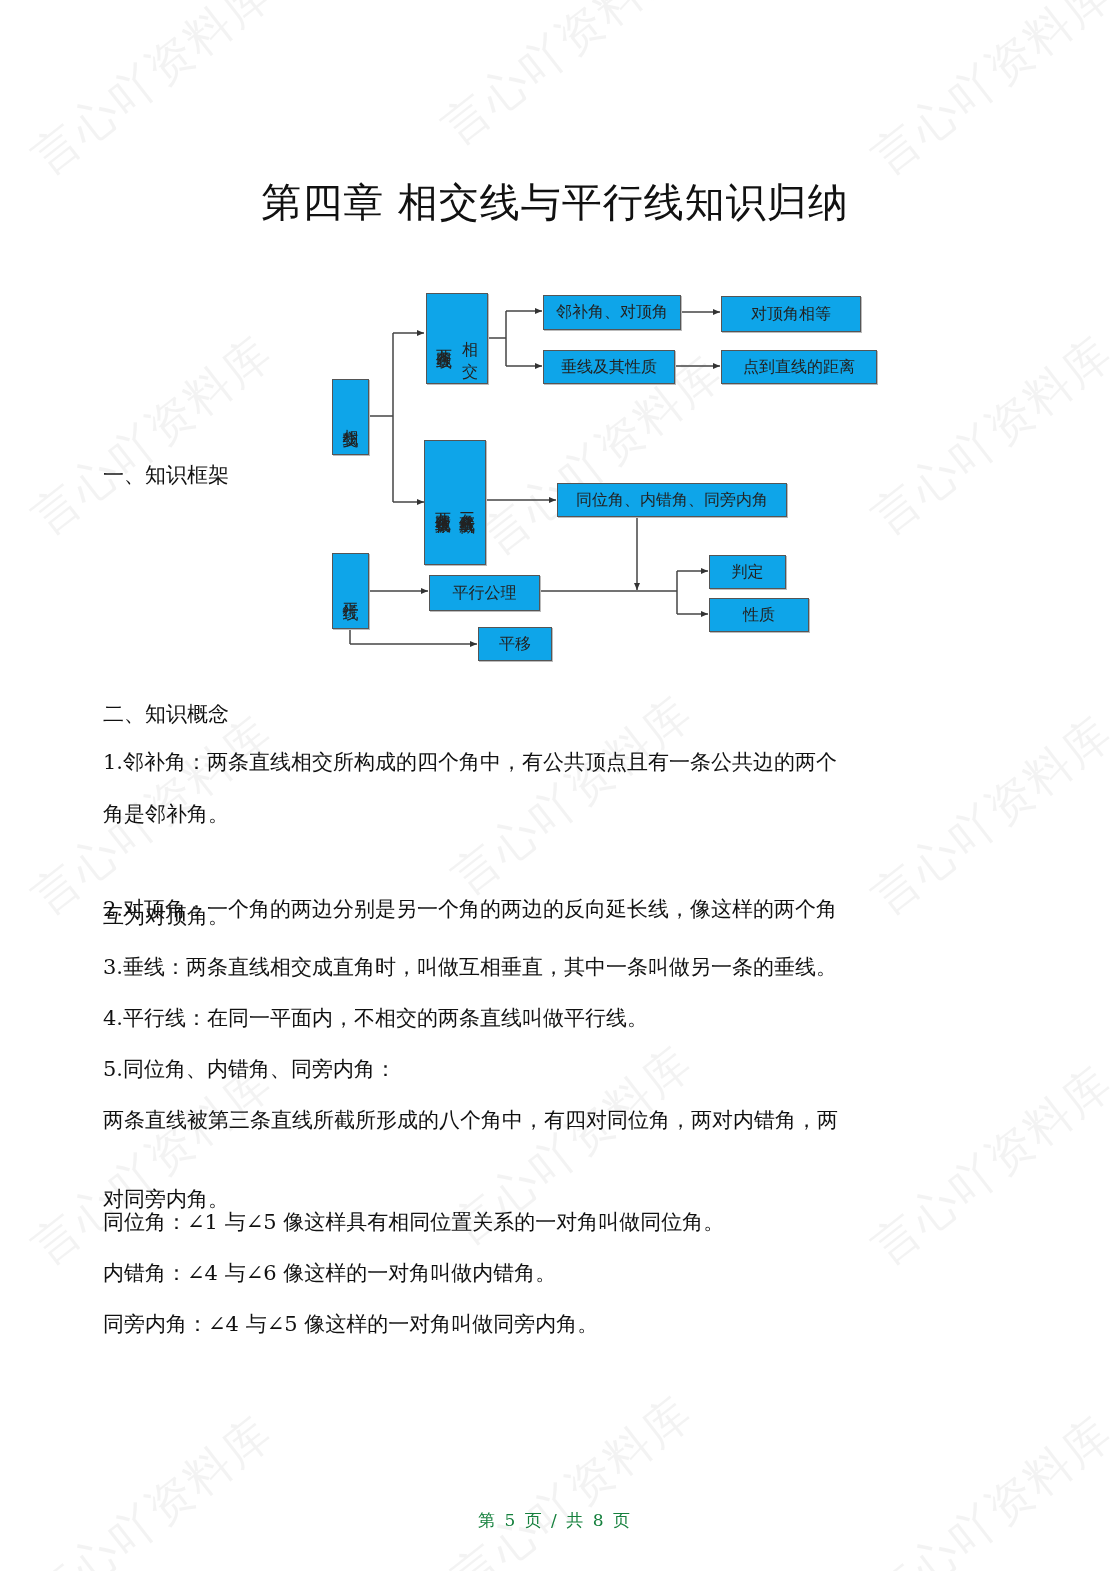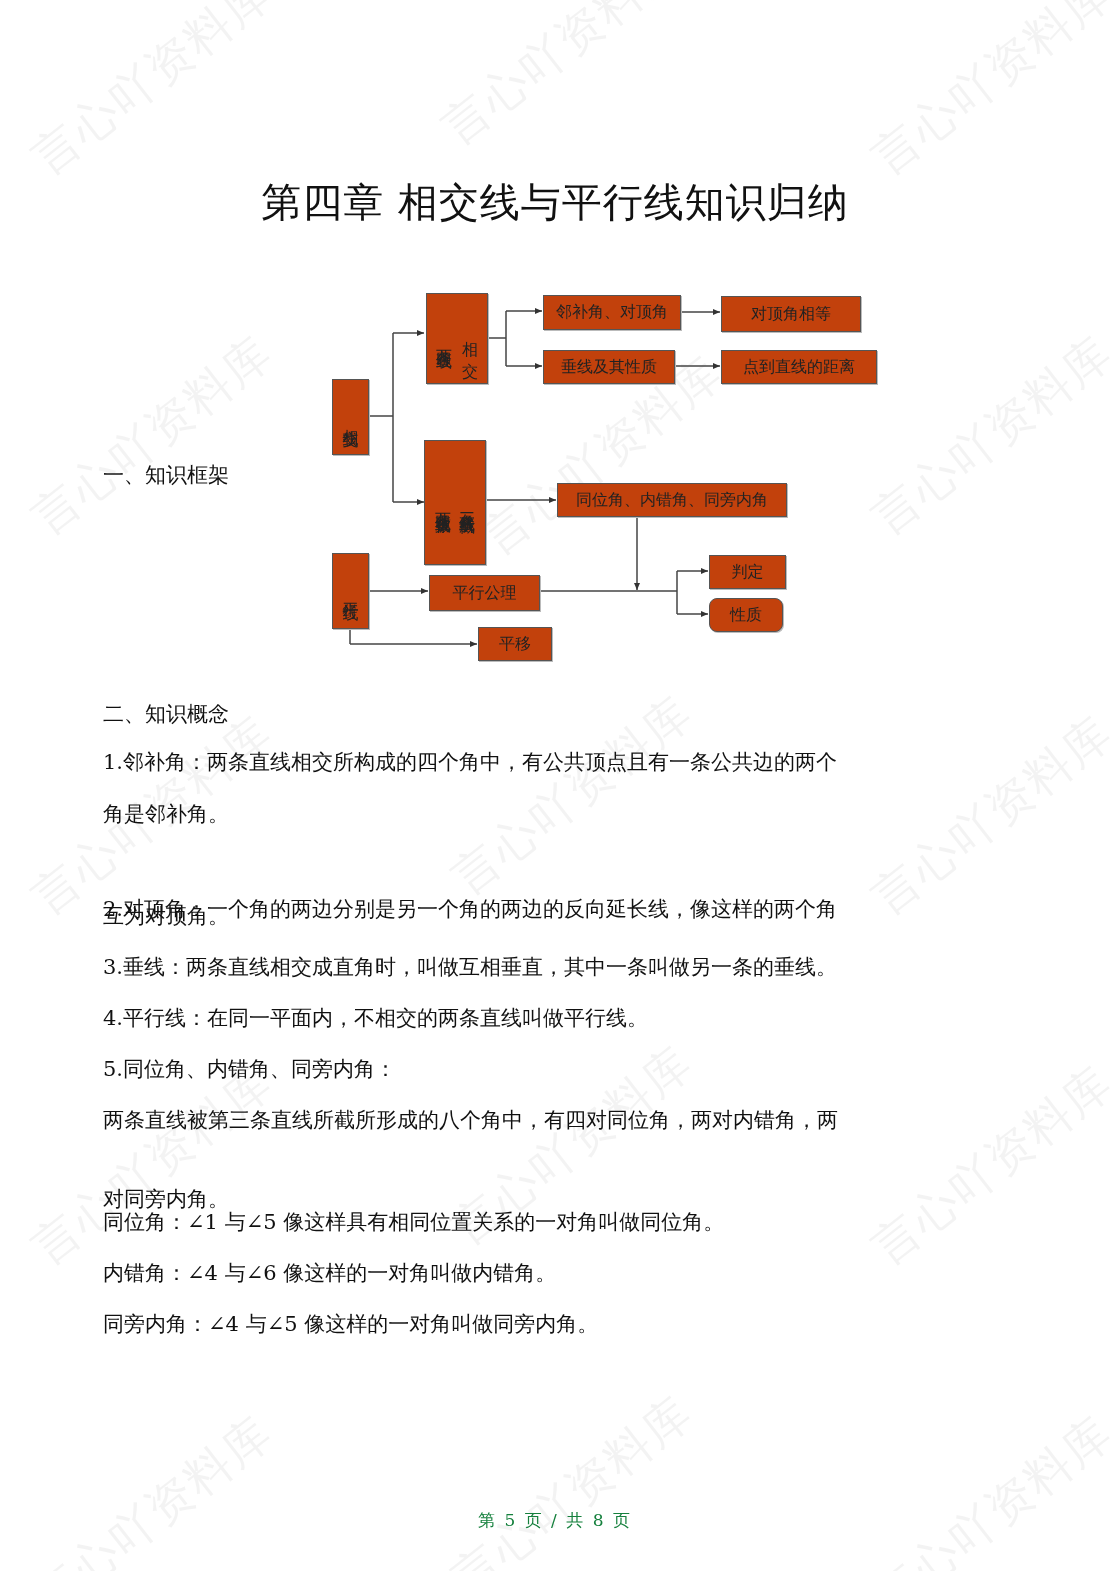--- a/index.html
+++ b/index.html
@@ -13,21 +13,21 @@
       opacity: 0.045; transform: rotate(-38deg); transform-origin: left top; white-space: nowrap; letter-spacing: 2px;
     }
     .title {
       position: absolute; left: 0; right: 0; top: 148px; text-align: center;
       font-size: 40px; letter-spacing: 1px; font-weight: normal;
     }
     .section-label { position: absolute; left: 103px; font-size: 21px; }
     .para { position: absolute; left: 103px; font-size: 21px; line-height: 26px; white-space: nowrap; }
     .diagram { position: absolute; left: 0; top: 0; width: 1110px; height: 700px; }
     .box {
-      position: absolute; border: 1.6px solid #555; background: #c2410c; box-sizing: border-box;
+      position: absolute; border: 1.6px solid #555; background: #0ea5e9; box-sizing: border-box;
       display: flex; align-items: center; justify-content: center; font-size: 16px; color: #222;
       box-shadow: 1px 1px 0 #bbb;
     }
     .vbox { writing-mode: vertical-rl; letter-spacing: 1px; line-height: 22px; text-orientation: upright; }
     .footer {
       position: absolute; left: 0; right: 0; top: 1509px; text-align: center; font-size: 17px; color: #15803d; letter-spacing: 2px;
     }
     svg.lines { position: absolute; left: 0; top: 0; }
   </style>
 </head>
@@ -111,21 +111,21 @@
   <div class="box" style="left:543px;top:350px;width:132px;height:34px;">垂线及其性质</div>
   <div class="box" style="left:721px;top:350px;width:156px;height:34px;">点到直线的距离</div>
 
   <div class="box" style="left:557px;top:483px;width:230px;height:34px;">同位角、内错角、同旁内角</div>
 
   <div class="box vbox" style="left:332px;top:553px;width:37px;height:76px;">平行线</div>
   <div class="box" style="left:429px;top:575px;width:111px;height:36px;">平行公理</div>
   <div class="box" style="left:478px;top:627px;width:74px;height:34px;">平移</div>
 
   <div class="box" style="left:709px;top:555px;width:77px;height:34px;">判定</div>
-  <div class="box" style="left:709px;top:598px;width:74px;height:34px;border-radius:8px;">性质</div>
+  <div class="box" style="left:709px;top:598px;width:100px;height:34px;">性质</div>
 </div>
 
 <div class="section-label" style="top:700px;">二、知识概念</div>
 
 <div class="para" style="top:749px;">1.邻补角：两条直线相交所构成的四个角中，有公共顶点且有一条公共边的两个</div>
 <div class="para" style="top:801px;">角是邻补角。</div>
 <div class="para" style="top:852px;margin-top:44px;">2.对顶角：一个角的两边分别是另一个角的两边的反向延长线，像这样的两个角</div>
 <div class="para" style="top:903px;">互为对顶角。</div>
 <div class="para" style="top:954px;">3.垂线：两条直线相交成直角时，叫做互相垂直，其中一条叫做另一条的垂线。</div>
 <div class="para" style="top:1005px;">4.平行线：在同一平面内，不相交的两条直线叫做平行线。</div>

